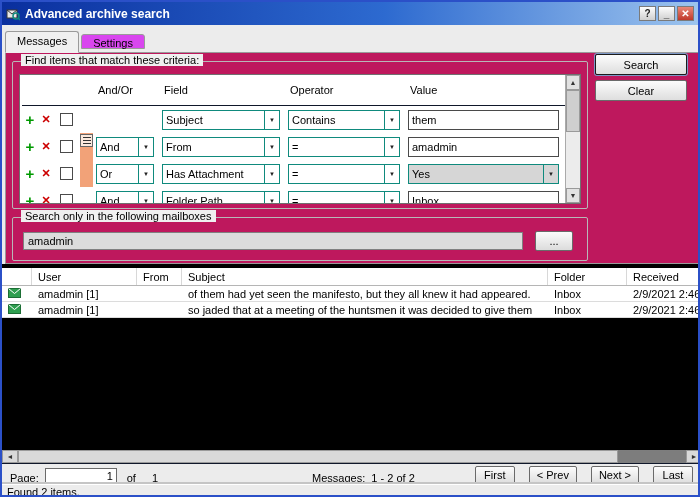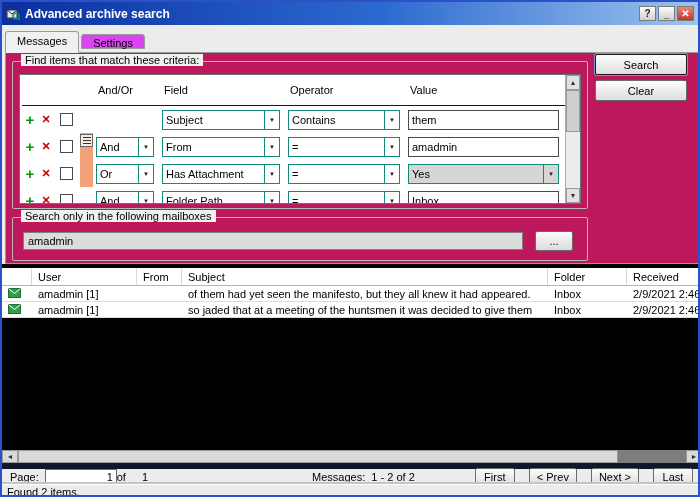--- a/index.html
+++ b/index.html
@@ -93,25 +93,25 @@
 
   
   .hscroll { position:absolute; bottom:0; left:0; right:0; height:13px; background:#7d7d7d; display:flex; }
   .hs-btn { width:16px; height:13px; background:#d9d9d9; border:1px solid #9a9a9a; font-size:7px; color:#333;
     display:flex; align-items:center; justify-content:center; }
   .hs-thumb { width:600px; height:13px; background:#d9d9d9; border:1px solid #9a9a9a; }
   .hs-track { flex:1; }
 
   
   .pagebar { position:absolute; top:461px; left:0; right:0; height:21px; background:#ececec;
-    border-top:6px solid #0f172a; display:flex; align-items:center; }
+    border-top:1px solid #0f172a; display:flex; align-items:flex-end; }
   .page-label { margin-left:8px; }
   .page-input { width:72px; height:16px; margin-left:6px; border:1px solid #6a6a6a; text-align:right;
     padding:0 3px; font-family:"Liberation Sans", sans-serif; font-size:11px; }
-  .of-label { } .of-total { margin-left:16px; }
+  .of-label { margin-left:10px; } .of-total { margin-left:16px; }
   .messages-info { position:absolute; left:310px; }
   .page-buttons { margin-left:auto; display:flex; gap:14px; margin-right:5px; }
   .page-buttons .btn { height:18px; padding:2px 7px; min-width:40px; }
 
   
   .statusbar { position:absolute; top:482px; left:0; right:0; height:14px; background:#ececec;
     border-top:1px solid #fff; box-shadow:0 -2px 0 #c5c5c5; display:flex; align-items:center; padding-left:5px; }
 </style>
 </head>
 <body>

